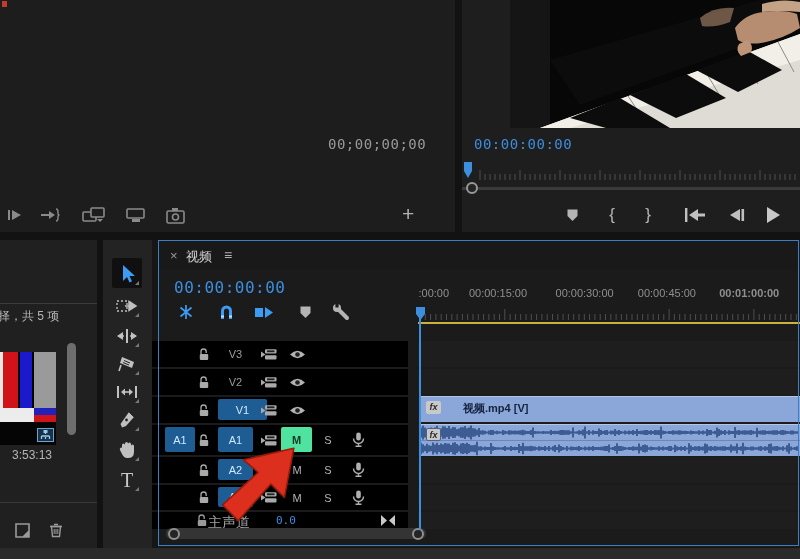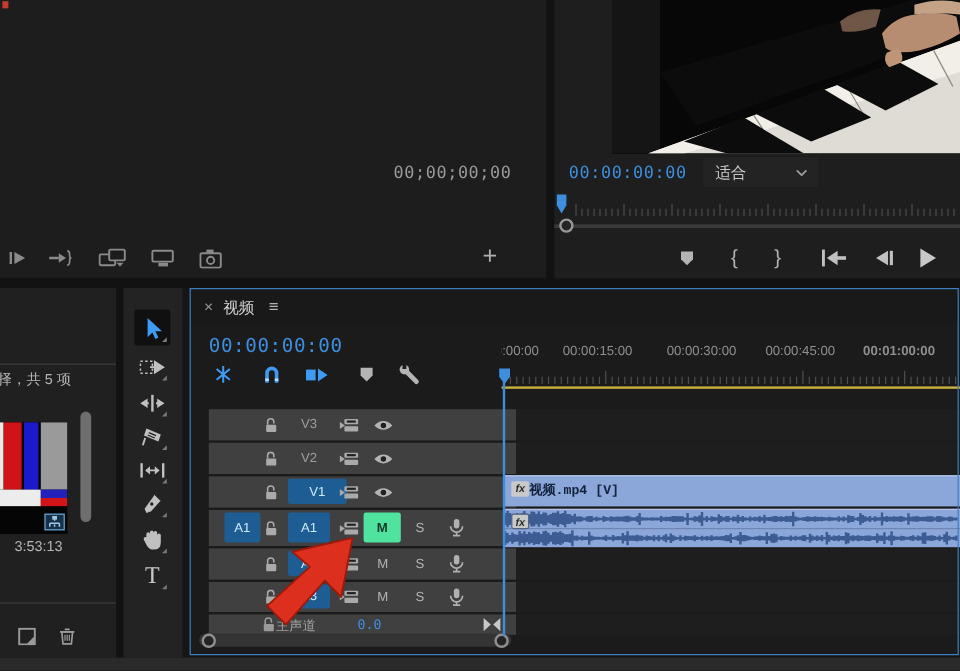--- a/index.html
+++ b/index.html
@@ -14,21 +14,21 @@
   .btn-blue{background:#1d5d94;color:#cfe9ff;font-size:11px;border-radius:2px;
             display:flex;align-items:center;justify-content:center;}
   .trklabel{color:#9d9d9d;font-size:11px;display:flex;align-items:center;justify-content:center;}
   .mslabel{color:#b4b4b4;font-size:11px;display:flex;align-items:center;justify-content:center;}
   .mute-on{background:#50e3a0;color:#123826;font-size:11px;font-weight:bold;border-radius:2px;
            display:flex;align-items:center;justify-content:center;}
   .rlabel{position:absolute;top:0;transform:translateX(-50%);color:#8f8f8f;font-size:11px;white-space:nowrap;}
   .tool{position:absolute;left:114px;width:26px;height:24px;display:flex;align-items:center;justify-content:center;}
   .tool .fly{position:absolute;right:1px;bottom:1px;width:0;height:0;
              border-left:4px solid transparent;border-bottom:4px solid #7a7a7a;}
-  .row{position:absolute;left:174px;width:256px;background:#404040;}
+  .row{position:absolute;left:152px;width:256px;background:#000000;}
   .cstripe{position:absolute;left:418px;width:382px;background:#1e1e1e;}
   svg{display:block;}
 </style>
 </head>
 <body>
 
 <div id="screen">
 
   <div class="abs panel" style="left:0;top:0;width:455px;height:232px;background:#1d1d1d;">
     <div class="abs" style="left:2px;top:1px;width:5px;height:6px;background:#c23a2b;"></div>
@@ -102,26 +102,20 @@
         <g fill="#c09577">
           <path d="M225 28 q10-14 28-16 q22-3 34 2 l3 14 q-16 10-34 14 q-20 4-28-2 Z" opacity=".95"></path>
           <path d="M238 40 q6 6 3 12 l-10 4 q-6-6-2-12 Z"></path>
           <path d="M190 18 q14-12 34-10 l-4 14 q-16 6-28 4 Z" opacity=".55"></path>
         </g>
         <path d="M252 4 q20-6 38-2 l0 10 q-20-2-38 0 Z" fill="#d8b294" opacity=".9"></path>
       </svg>
     </div>
     <div class="abs mono tc-blue" style="left:12px;top:136px;">00:00:00:00</div>
 
-    <div class="abs" style="left:124px;top:131px;width:96px;height:25px;background:#232323;border-radius:2px;display:flex;align-items:center;">
-      <span style="margin-left:10px;font-size:13px;color:#c8c8c8;">适合</span>
-      <svg width="10" height="6" viewBox="0 0 10 6" style="position:absolute;right:9px;top:10px;">
-          <path d="M1 1 L5 5 L9 1" fill="none" stroke="#9a9a9a" stroke-width="1.5"></path>
-        </svg>
-    </div>
 
     <div class="abs" style="left:1px;top:161px;width:10px;height:18px;">
       <svg width="10" height="18" viewBox="0 0 10 18">
           <path d="M1 1 H9 V10 L5 17 L1 10 Z" fill="#3e8ede"></path>
         </svg>
     </div>
     <svg class="abs" style="left:16px;top:167px;" width="322" height="14" viewBox="0 0 322 14" id="prog-ticks">
         <path d="M2 3V13M7 7V13M12 7V13M17 7V13M22 7V13M27 7V13M32 7V13M37 7V13M42 3V13M47 7V13M52 7V13M57 7V13M62 7V13M67 7V13M72 7V13M77 7V13M82 3V13M87 7V13M92 7V13M97 7V13M102 7V13M107 7V13M112 7V13M117 7V13M122 3V13M127 7V13M132 7V13M137 7V13M142 7V13M147 7V13M152 7V13M157 7V13M162 3V13M167 7V13M172 7V13M177 7V13M182 7V13M187 7V13M192 7V13M197 7V13M202 3V13M207 7V13M212 7V13M217 7V13M222 7V13M227 7V13M232 7V13M237 7V13M242 3V13M247 7V13M252 7V13M257 7V13M262 7V13M267 7V13M272 7V13M277 7V13M282 3V13M287 7V13M292 7V13M297 7V13M302 7V13M307 7V13M312 7V13M317 7V13" stroke="#4e4e4e" stroke-width="1" fill="none"></path>
       </svg>
     <div class="abs" style="left:0;top:187px;width:338px;height:3px;background:#3a3a3a;"></div>
@@ -476,33 +470,33 @@
       </svg>
   </div>
 
   <div class="row" style="top:512px;height:17px;">
     <div class="abs icnbox" style="left:42px;top:1px;width:15px;height:15px;">
       <svg width="12" height="13" viewBox="0 0 12 13">
           <path d="M3 6 V3.6 a2.6 2.6 0 0 1 5.2 0 V5" fill="none" stroke="#9a9a9a" stroke-width="1.3"></path>
           <rect x="1.8" y="6" width="8.4" height="6" rx="1" fill="#9a9a9a"></rect>
         </svg>
     </div>
-    <div class="abs" style="left:56px;top:2px;font-size:11px;color:#a2a2a2;">主声道</div>
+    <div class="abs" style="left:56px;top:2px;font-size:14px;color:#a2a2a2;">主声道</div>
     <div class="abs mono" style="left:124px;top:2px;font-size:11px;color:#3e8ede;">0.0</div>
     <div class="abs icnbox" style="left:226px;top:2px;width:20px;height:13px;">
       <svg width="16" height="11" viewBox="0 0 16 11">
           <path d="M1 0 L7 5.5 L1 11 Z" fill="#c8c8c8"></path>
           <path d="M15 0 L9 5.5 L15 11 Z" fill="#c8c8c8"></path>
         </svg>
     </div>
   </div>
 
   <div class="abs" style="left:420px;top:396px;width:380px;height:26px;background:#8ba6d8;border-top:1px solid #b6c4e8;box-sizing:border-box;z-index:10;">
     <div class="abs" style="left:6px;top:4px;width:15px;height:13px;background:#c9c9c9;border-radius:2px;color:#2c2c2c;font-size:9px;font-style:italic;font-weight:bold;text-align:center;line-height:13px;">fx</div>
-    <div class="abs" style="left:21px;top:4px;font-size:11px;color:#14233d;font-weight:bold;font-family:Liberation Mono, monospace;">视频.mp4 [V]</div>
+    <div class="abs" style="left:43px;top:4px;font-size:11px;color:#14233d;font-weight:bold;">视频.mp4 [V]</div>
   </div>
 
   <div class="abs" style="left:420px;top:424px;width:380px;height:32px;background:#8ba6d8;border-top:1px solid #b6c4e8;box-sizing:border-box;z-index:10;">
     <svg class="abs" style="left:0;top:0;" width="380" height="15" id="wave1">
         <path d="M1 2.4V12.6M3 0.6V14.4M5 2.5V12.5M7 3.9V11.1M9 3.8V11.2M11 2.4V12.6M13 3.6V11.4M15 2.4V12.6M17 0.8V14.2M19 3.1V11.9M21 3.6V11.4M23 1.3V13.7M25 1.5V13.5M27 3.1V11.9M29 1.0V14.0M31 3.6V11.4M33 2.1V12.9M35 2.3V12.7M37 4.3V10.7M39 3.4V11.6M41 2.2V12.8M43 2.2V12.8M45 1.1V13.9M47 3.3V11.7M49 2.6V12.4M51 0.6V14.4M53 3.3V11.7M55 3.5V11.5M57 4.8V10.2M59 3.1V11.9M61 5.5V9.5M63 5.2V9.8M65 5.7V9.3M67 6.4V8.6M69 5.5V9.5M71 5.1V9.9M73 5.1V9.9M75 6.3V8.7M77 5.7V9.3M79 6.3V8.7M81 6.4V8.6M83 5.1V9.9M85 5.8V9.2M87 6.3V8.7M89 5.2V9.8M91 5.6V9.4M93 5.7V9.3M95 5.5V9.5M97 5.7V9.3M99 5.5V9.5M101 5.3V9.7M103 4.8V10.2M105 5.5V9.5M107 6.0V9.0M109 6.0V9.0M111 5.1V9.9M113 2.5V12.5M115 6.1V8.9M117 6.2V8.8M119 6.3V8.7M121 6.4V8.6M123 6.0V9.0M125 6.3V8.7M127 6.3V8.7M129 6.3V8.7M131 4.9V10.1M133 6.0V9.0M135 5.7V9.3M137 5.9V9.1M139 5.5V9.5M141 5.1V9.9M143 5.0V10.0M145 5.3V9.7M147 5.3V9.7M149 5.2V9.8M151 6.2V8.8M153 2.5V12.5M155 6.5V8.5M157 6.2V8.8M159 5.3V9.7M161 5.7V9.3M163 4.5V10.5M165 1.6V13.4M167 6.3V8.7M169 5.0V10.0M171 6.4V8.6M173 5.3V9.7M175 5.9V9.1M177 6.1V8.9M179 3.5V11.5M181 5.0V10.0M183 6.1V8.9M185 5.2V9.8M187 5.1V9.9M189 6.5V8.5M191 5.4V9.6M193 5.7V9.3M195 4.0V11.0M197 5.8V9.2M199 5.0V10.0M201 6.0V9.0M203 6.5V8.5M205 5.4V9.6M207 6.3V8.7M209 5.6V9.4M211 6.1V8.9M213 5.1V9.9M215 6.1V8.9M217 4.0V11.0M219 6.0V9.0M221 5.8V9.2M223 5.6V9.4M225 4.9V10.1M227 5.0V10.0M229 5.7V9.3M231 5.3V9.7M233 5.9V9.1M235 5.1V9.9M237 5.2V9.8M239 4.9V10.1M241 1.5V13.5M243 5.5V9.5M245 6.0V9.0M247 6.4V8.6M249 6.1V8.9M251 5.9V9.1M253 5.3V9.7M255 5.7V9.3M257 5.8V9.2M259 5.3V9.7M261 5.6V9.4M263 5.9V9.1M265 5.7V9.3M267 6.0V9.0M269 6.3V8.7M271 5.6V9.4M273 6.1V8.9M275 6.3V8.7M277 6.3V8.7M279 5.2V9.8M281 6.3V8.7M283 5.5V9.5M285 6.3V8.7M287 4.1V10.9M289 5.1V9.9M291 5.0V10.0M293 6.5V8.5M295 5.8V9.2M297 2.4V12.6M299 4.1V10.9M301 5.2V9.8M303 6.1V8.9M305 4.9V10.1M307 6.4V8.6M309 5.2V9.8M311 6.1V8.9M313 6.1V8.9M315 2.1V12.9M317 5.6V9.4M319 5.0V10.0M321 5.7V9.3M323 5.6V9.4M325 5.3V9.7M327 5.6V9.4M329 5.5V9.5M331 5.0V10.0M333 5.7V9.3M335 6.3V8.7M337 2.8V12.2M339 5.7V9.3M341 5.4V9.6M343 5.2V9.8M345 5.2V9.8M347 5.9V9.1M349 5.7V9.3M351 5.7V9.3M353 5.3V9.7M355 5.2V9.8M357 5.3V9.7M359 6.1V8.9M361 5.3V9.7M363 5.0V10.0M365 5.4V9.6M367 6.1V8.9M369 6.3V8.7M371 5.4V9.6M373 5.6V9.4M375 6.3V8.7M377 6.3V8.7" stroke="#3d5c94" stroke-width="2" fill="none"></path>
       </svg>
     <svg class="abs" style="left:0;top:16px;" width="380" height="15" id="wave2">
         <path d="M1 1.8V13.2M3 3.2V11.8M5 4.8V10.2M7 2.8V12.2M9 4.3V10.7M11 4.7V10.3M13 1.5V13.5M15 3.6V11.4M17 1.7V13.3M19 4.1V10.9M21 2.4V12.6M23 3.6V11.4M25 1.9V13.1M27 2.6V12.4M29 2.5V12.5M31 3.9V11.1M33 1.7V13.3M35 1.2V13.8M37 2.9V12.1M39 4.6V10.4M41 2.5V12.5M43 2.1V12.9M45 2.7V12.3M47 1.8V13.2M49 3.1V11.9M51 4.3V10.7M53 4.3V10.7M55 3.8V11.2M57 0.8V14.2M59 5.5V9.5M61 5.3V9.7M63 6.2V8.8M65 5.5V9.5M67 6.0V9.0M69 6.0V9.0M71 2.1V12.9M73 5.3V9.7M75 6.1V8.9M77 6.2V8.8M79 6.3V8.7M81 6.4V8.6M83 6.0V9.0M85 5.1V9.9M87 6.3V8.7M89 6.3V8.7M91 4.9V10.1M93 6.0V9.0M95 5.7V9.3M97 5.9V9.1M99 3.1V11.9M101 5.1V9.9M103 1.7V13.3M105 5.3V9.7M107 5.3V9.7M109 5.2V9.8M111 4.7V10.3M113 5.3V9.7M115 5.4V9.6M117 6.2V8.8M119 5.3V9.7M121 5.7V9.3M123 6.1V8.9M125 5.0V10.0M127 6.3V8.7M129 5.0V10.0M131 6.4V8.6M133 5.3V9.7M135 4.1V10.9M137 6.1V8.9M139 3.5V11.5M141 5.0V10.0M143 6.1V8.9M145 6.4V8.6M147 5.1V9.9M149 6.5V8.5M151 5.4V9.6M153 5.7V9.3M155 5.9V9.1M157 5.8V9.2M159 5.0V10.0M161 6.0V9.0M163 6.5V8.5M165 5.4V9.6M167 6.3V8.7M169 5.6V9.4M171 6.1V8.9M173 5.1V9.9M175 6.1V8.9M177 5.9V9.1M179 6.0V9.0M181 5.8V9.2M183 5.6V9.4M185 4.9V10.1M187 5.0V10.0M189 3.6V11.4M191 6.4V8.6M193 5.9V9.1M195 5.1V9.9M197 2.3V12.7M199 4.9V10.1M201 4.9V10.1M203 5.5V9.5M205 6.0V9.0M207 6.4V8.6M209 6.1V8.9M211 5.9V9.1M213 5.3V9.7M215 5.7V9.3M217 5.8V9.2M219 2.6V12.4M221 5.6V9.4M223 4.0V11.0M225 3.5V11.5M227 4.2V10.8M229 6.3V8.7M231 5.6V9.4M233 6.1V8.9M235 6.3V8.7M237 6.3V8.7M239 5.2V9.8M241 6.3V8.7M243 5.5V9.5M245 6.3V8.7M247 5.9V9.1M249 5.1V9.9M251 5.0V10.0M253 6.5V8.5M255 3.7V11.3M257 5.3V9.7M259 6.0V9.0M261 5.2V9.8M263 6.1V8.9M265 4.9V10.1M267 6.4V8.6M269 2.3V12.7M271 4.6V10.4M273 6.1V8.9M275 5.2V9.8M277 5.6V9.4M279 5.0V10.0M281 5.7V9.3M283 5.6V9.4M285 2.5V12.5M287 3.2V11.8M289 5.5V9.5M291 5.0V10.0M293 5.7V9.3M295 5.0V10.0M297 5.4V9.6M299 5.7V9.3M301 5.4V9.6M303 5.2V9.8M305 5.2V9.8M307 5.9V9.1M309 5.7V9.3M311 3.6V11.4M313 5.3V9.7M315 5.2V9.8M317 2.6V12.4M319 6.1V8.9M321 5.3V9.7M323 1.7V13.3M325 5.4V9.6M327 6.1V8.9M329 6.3V8.7M331 5.4V9.6M333 5.6V9.4M335 6.3V8.7M337 6.3V8.7M339 5.6V9.4M341 5.1V9.9M343 6.3V8.7M345 5.3V9.7M347 5.8V9.2M349 2.9V12.1M351 2.6V12.4M353 5.5V9.5M355 5.3V9.7M357 5.1V9.9M359 5.7V9.3M361 6.3V8.7M363 5.2V9.8M365 6.5V8.5M367 4.3V10.7M369 2.2V12.8M371 5.5V9.5M373 6.4V8.6M375 6.1V8.9M377 5.3V9.7" stroke="#3d5c94" stroke-width="2" fill="none"></path>
       </svg>
     <div class="abs" style="left:0;top:15px;width:380px;height:1px;background:#6d86b4;"></div>

